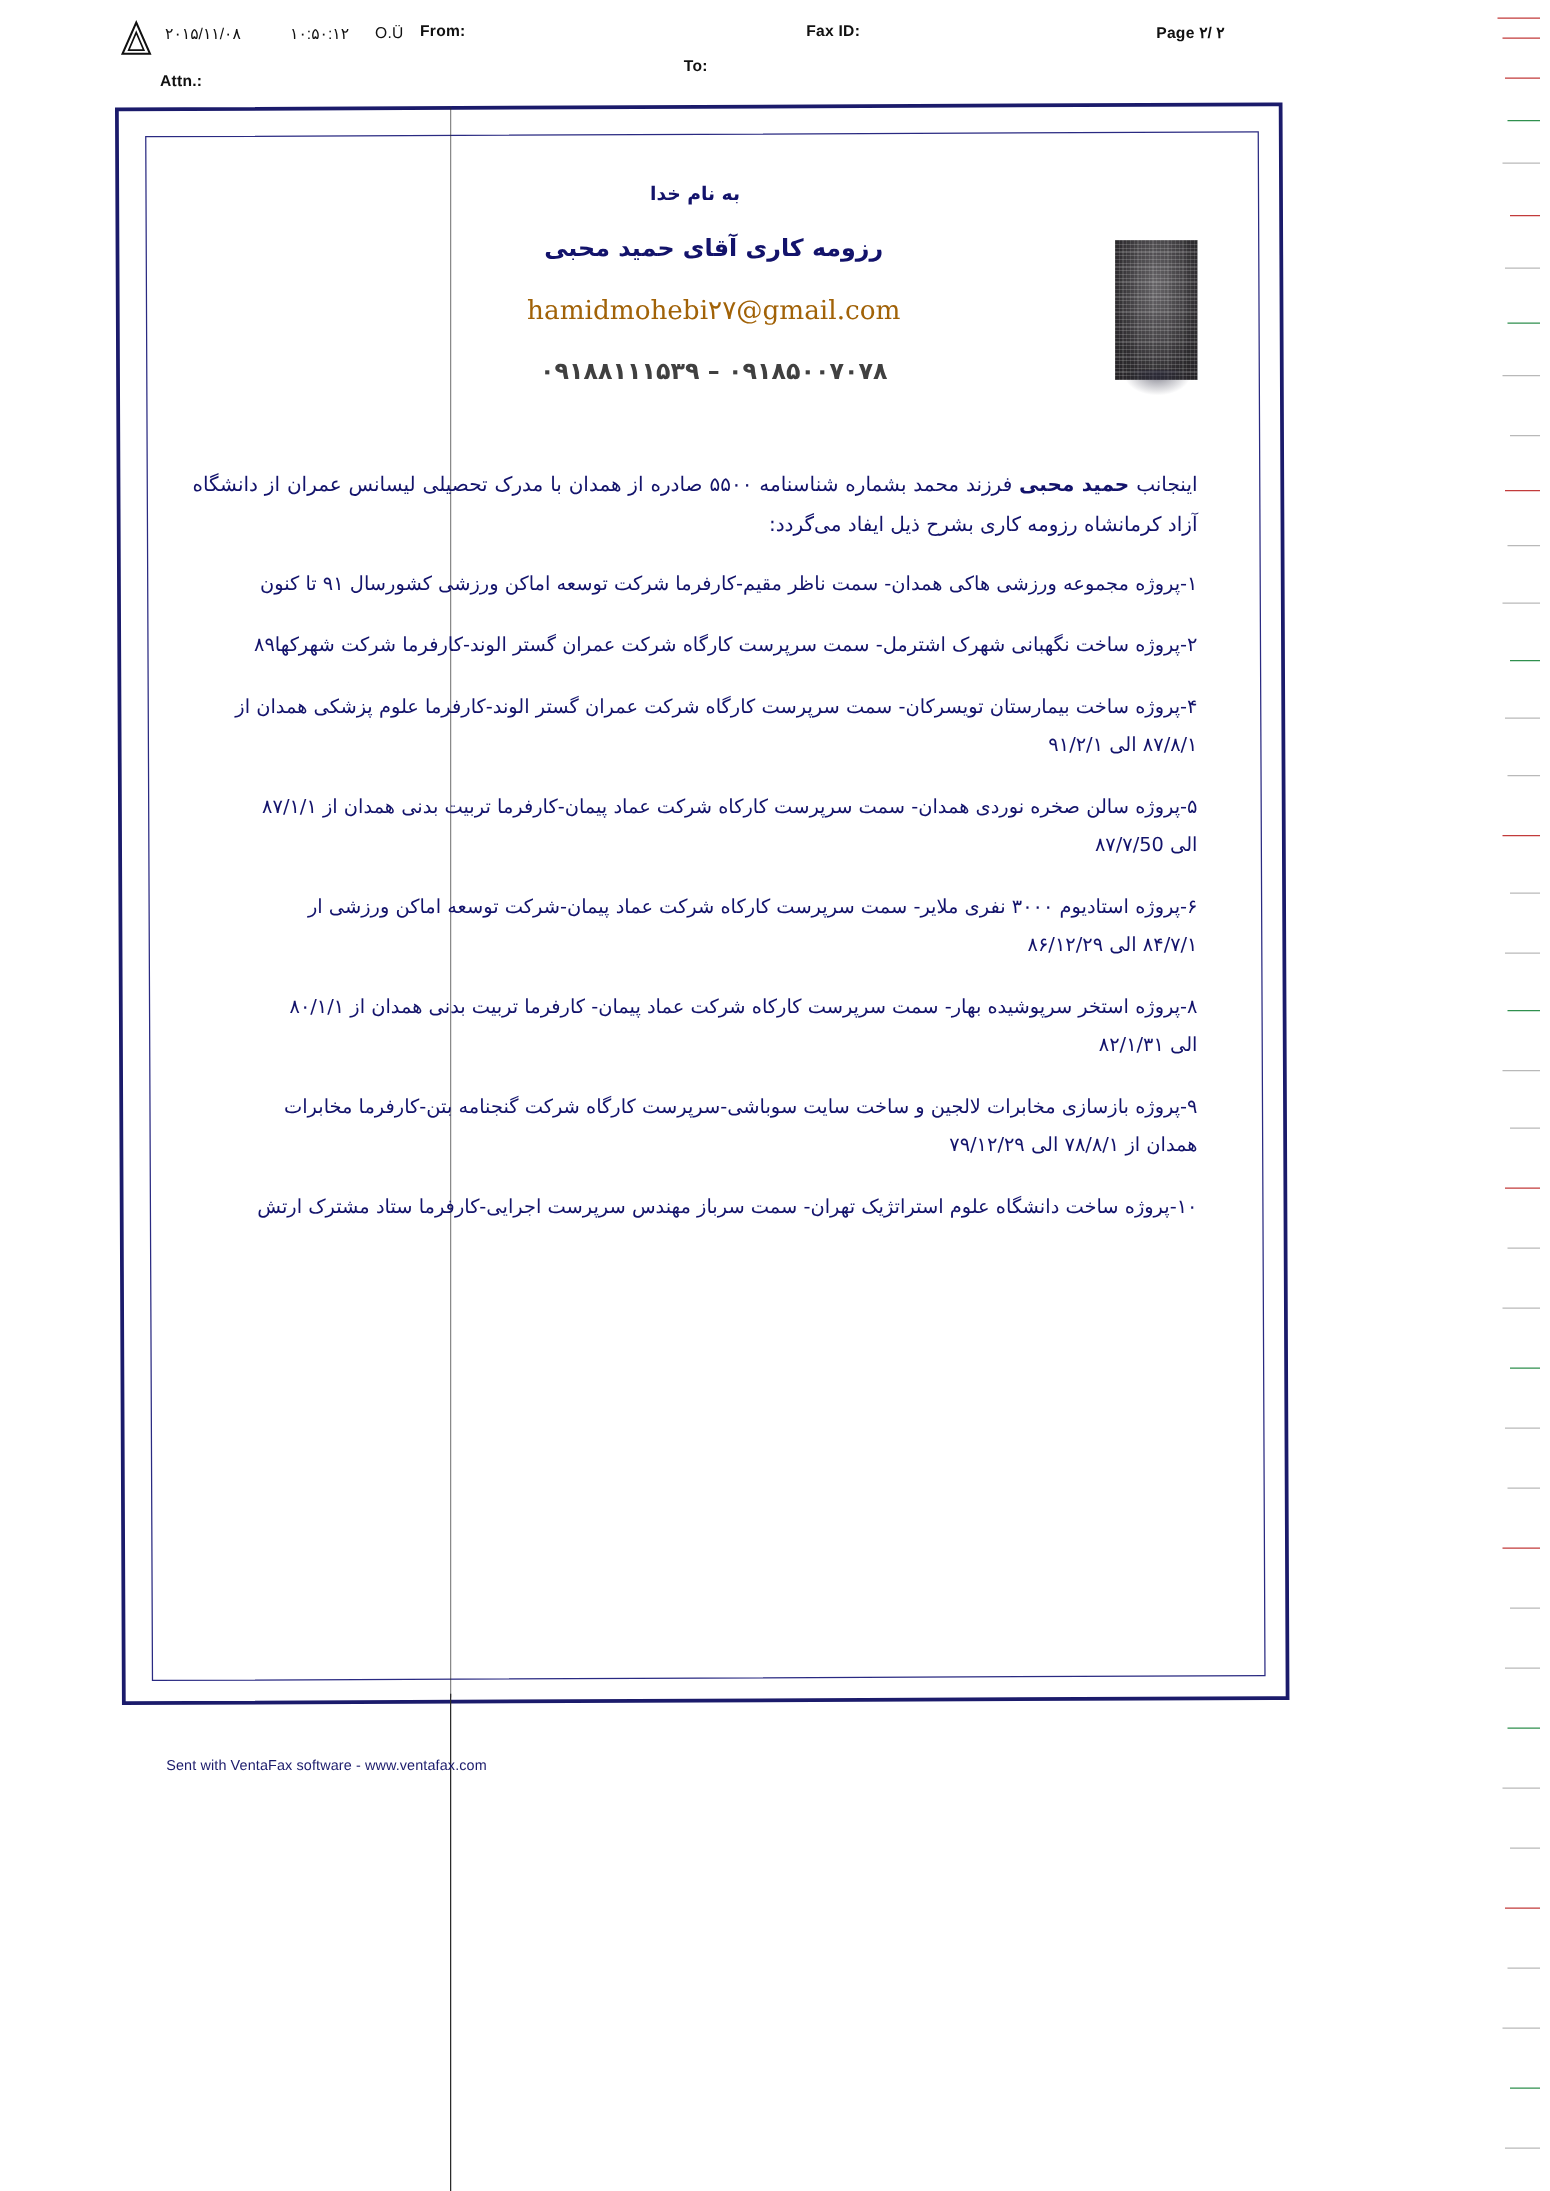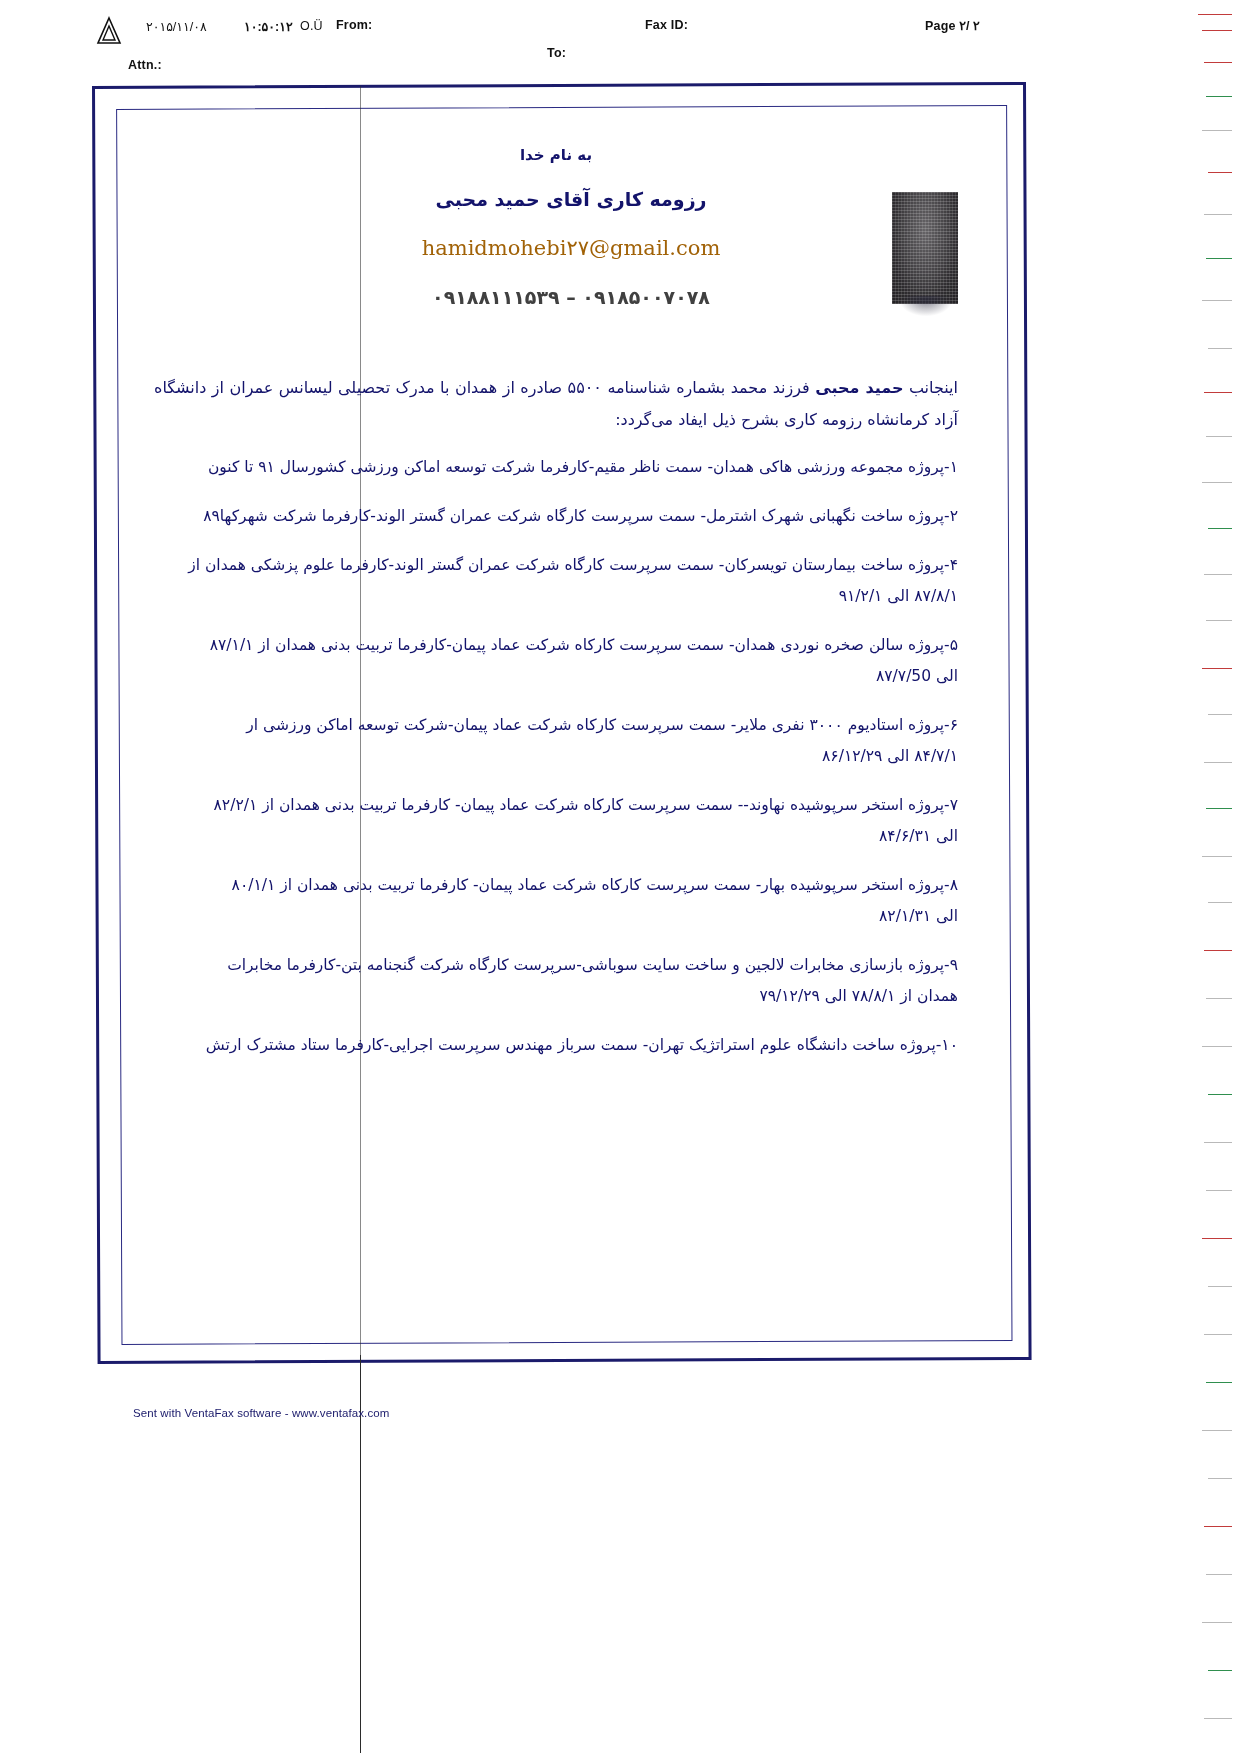--- a/index.html
+++ b/index.html
@@ -30,22 +30,22 @@
     letter-spacing: 0.2px;
   }
   .fax-header .logo-mark {
     position: absolute;
     left: 96px;
     top: 6px;
     width: 26px;
     height: 30px;
   }
   .fax-header .logo-mark svg { display: block; }
-  .fh-date     { position: absolute; left: 146px; top: 9px; }
-  .fh-time     { position: absolute; left: 244px; top: 9px; font-weight: bold; }
+  .fh-date     { position: absolute; left: 132px; top: 9px; }
+  .fh-time     { position: absolute; left: 232px; top: 9px; }
   .fh-ou       { position: absolute; left: 300px; top: 9px; }
   .fh-from     { position: absolute; left: 336px; top: 8px; font-weight: bold; }
   .fh-faxid    { position: absolute; left: 645px; top: 8px; font-weight: bold; }
   .fh-page     { position: absolute; left: 925px; top: 8px; font-weight: bold; }
   .fh-attn     { position: absolute; left: 128px; top: 48px; font-weight: bold; }
   .fh-to       { position: absolute; left: 547px; top: 36px; font-weight: bold; }
 
   
   .edge-marks {
     position: absolute;
@@ -323,24 +323,20 @@
     <p class="item">
       <span>۵-پروژه سالن صخره نوردی همدان- سمت سرپرست کارکاه شرکت عماد پیمان-کارفرما تربیت بدنی همدان از ۸۷/۱/۱</span>
       <span class="tail">الی ۸۷/۷/50</span>
     </p>
 
     <p class="item">
       <span>۶-پروژه استادیوم ۳۰۰۰ نفری ملایر- سمت سرپرست کارکاه شرکت عماد پیمان-شرکت توسعه اماکن ورزشی ار</span>
       <span class="tail">۸۴/۷/۱ الی ۸۶/۱۲/۲۹</span>
     </p>
 
-    <p class="item">
-      <span>۷-پروژه استخر سرپوشیده نهاوند-- سمت سرپرست کارکاه شرکت عماد پیمان- کارفرما تربیت بدنی همدان از ۸۲/۲/۱</span>
-      <span class="tail">الی ۸۴/۶/۳۱</span>
-    </p>
 
     <p class="item">
       <span>۸-پروژه استخر سرپوشیده بهار- سمت سرپرست کارکاه شرکت عماد پیمان- کارفرما تربیت بدنی همدان از ۸۰/۱/۱</span>
       <span class="tail">الی ۸۲/۱/۳۱</span>
     </p>
 
     <p class="item">
       <span>۹-پروژه بازسازی مخابرات لالجین و ساخت سایت سوباشی-سرپرست کارگاه شرکت گنجنامه بتن-کارفرما مخابرات</span>
       <span class="tail">همدان از ۷۸/۸/۱ الی ۷۹/۱۲/۲۹</span>
     </p>

